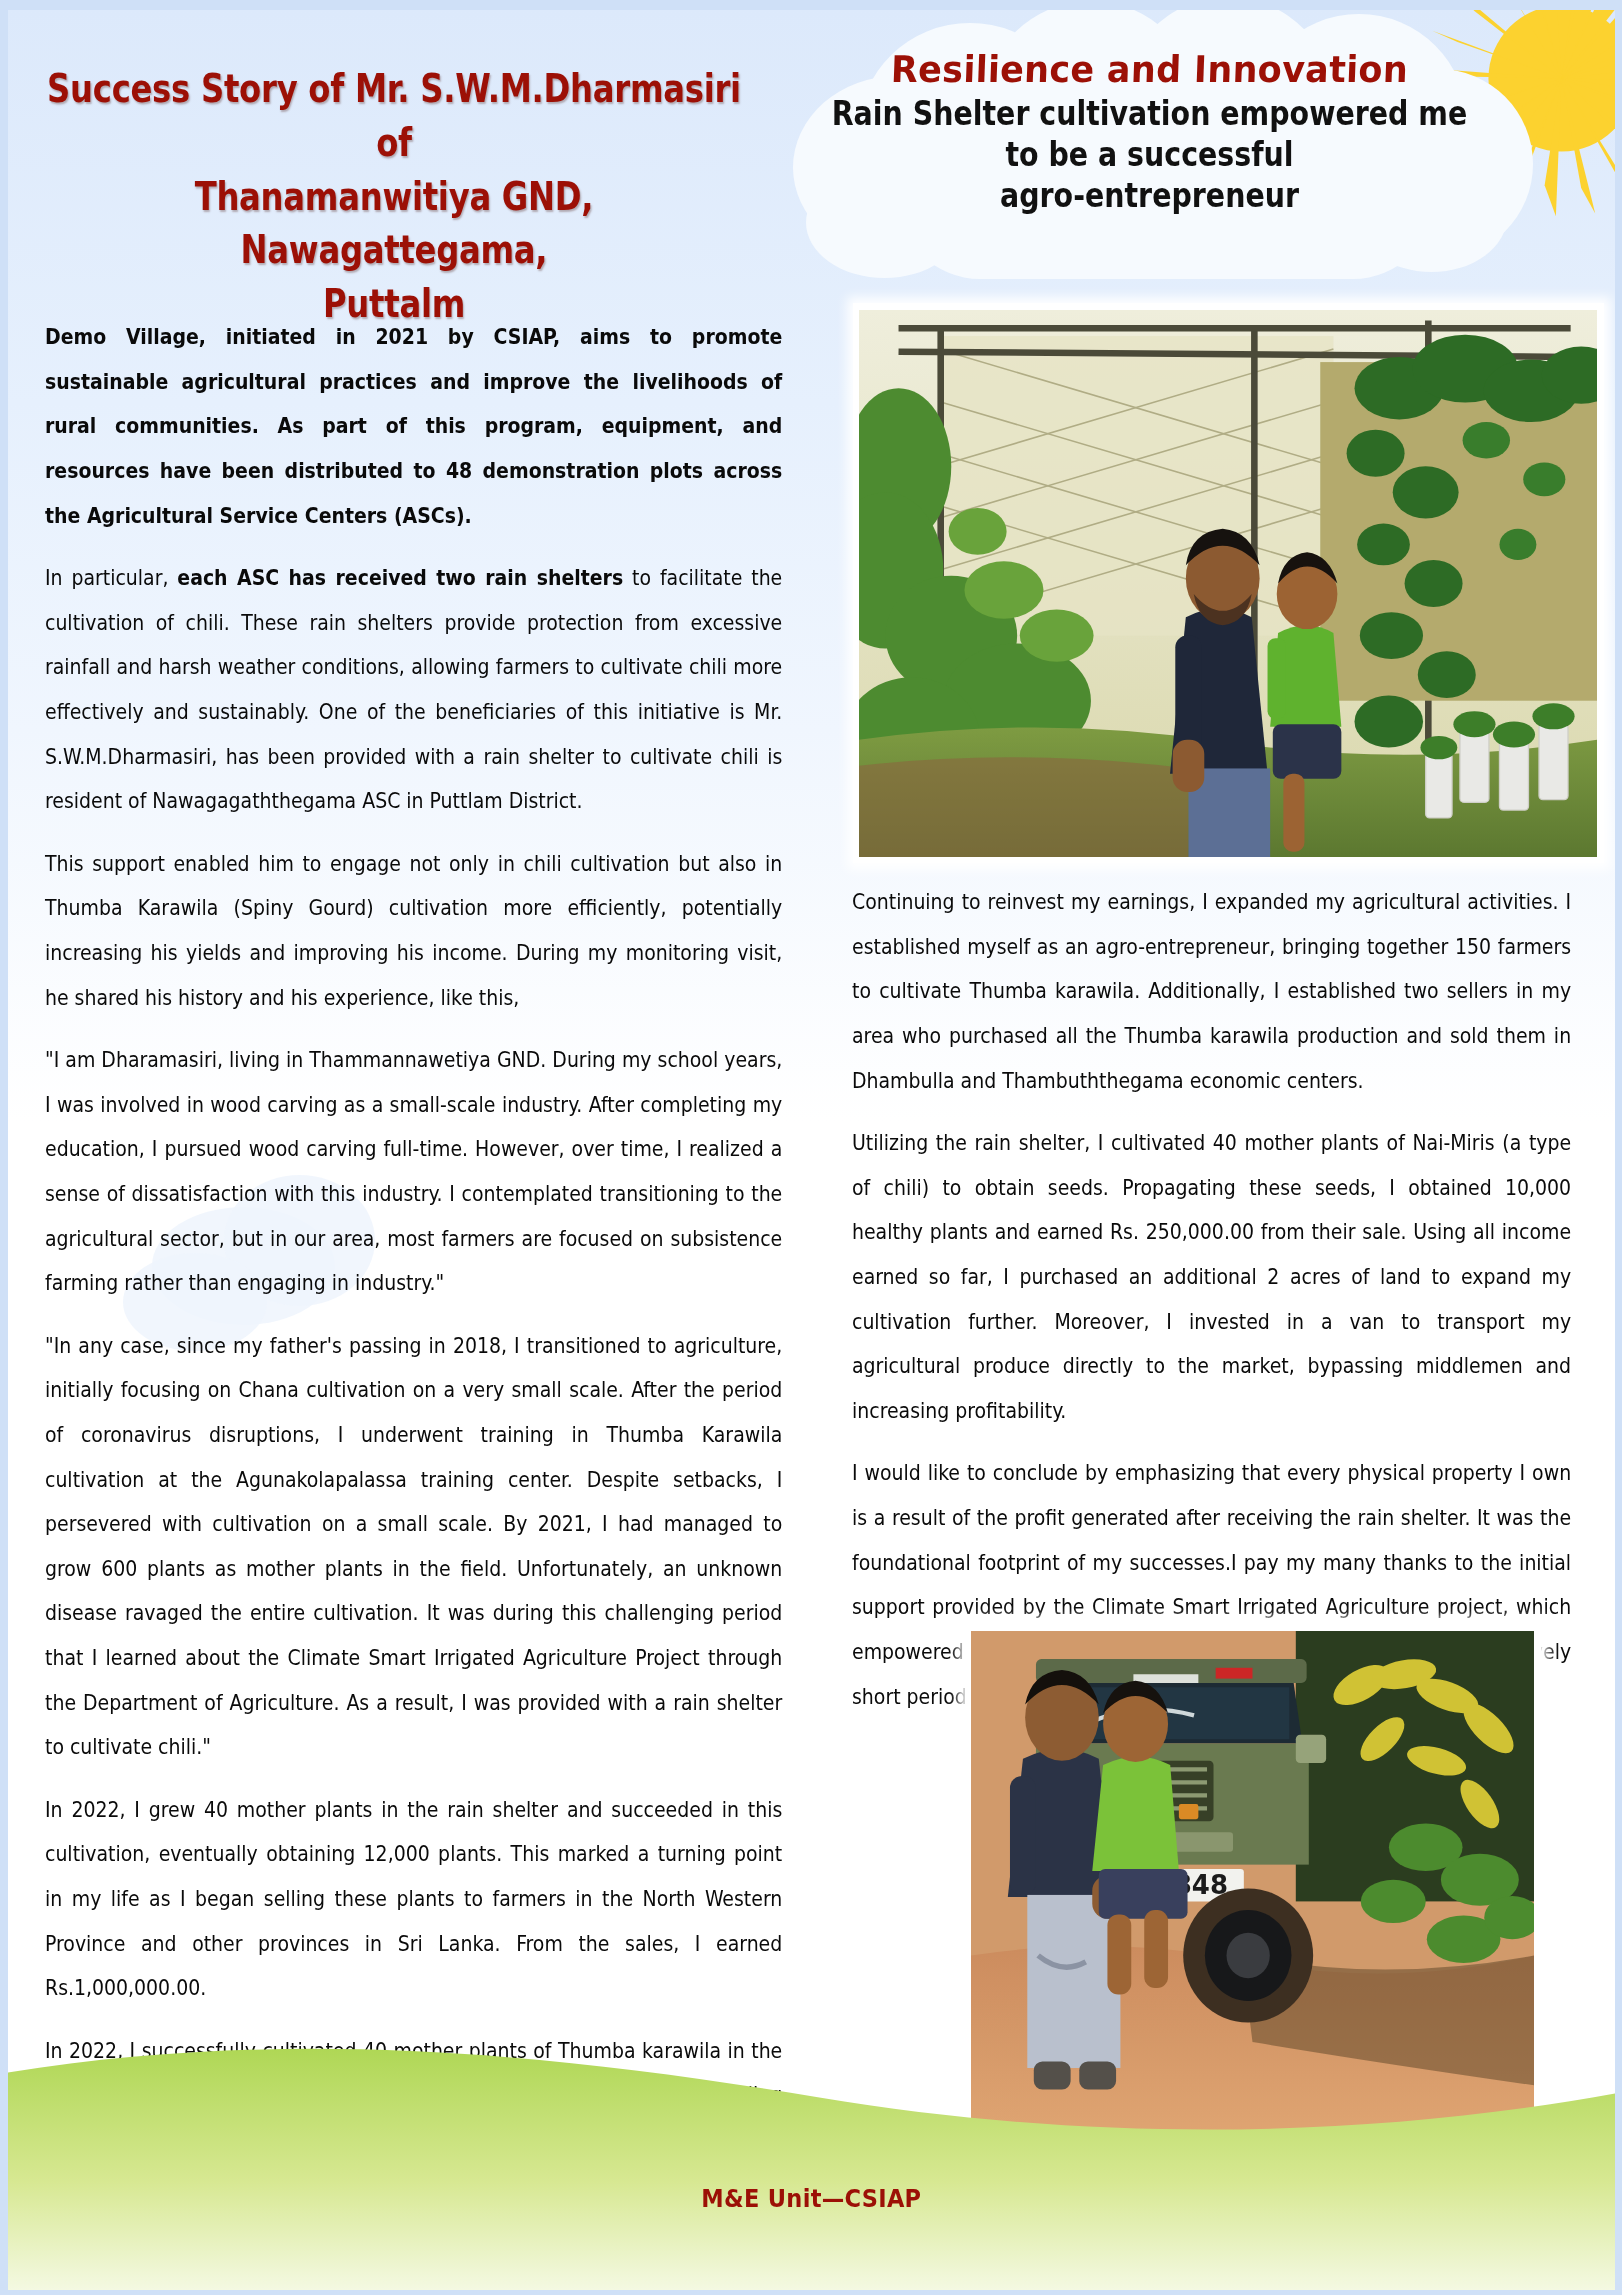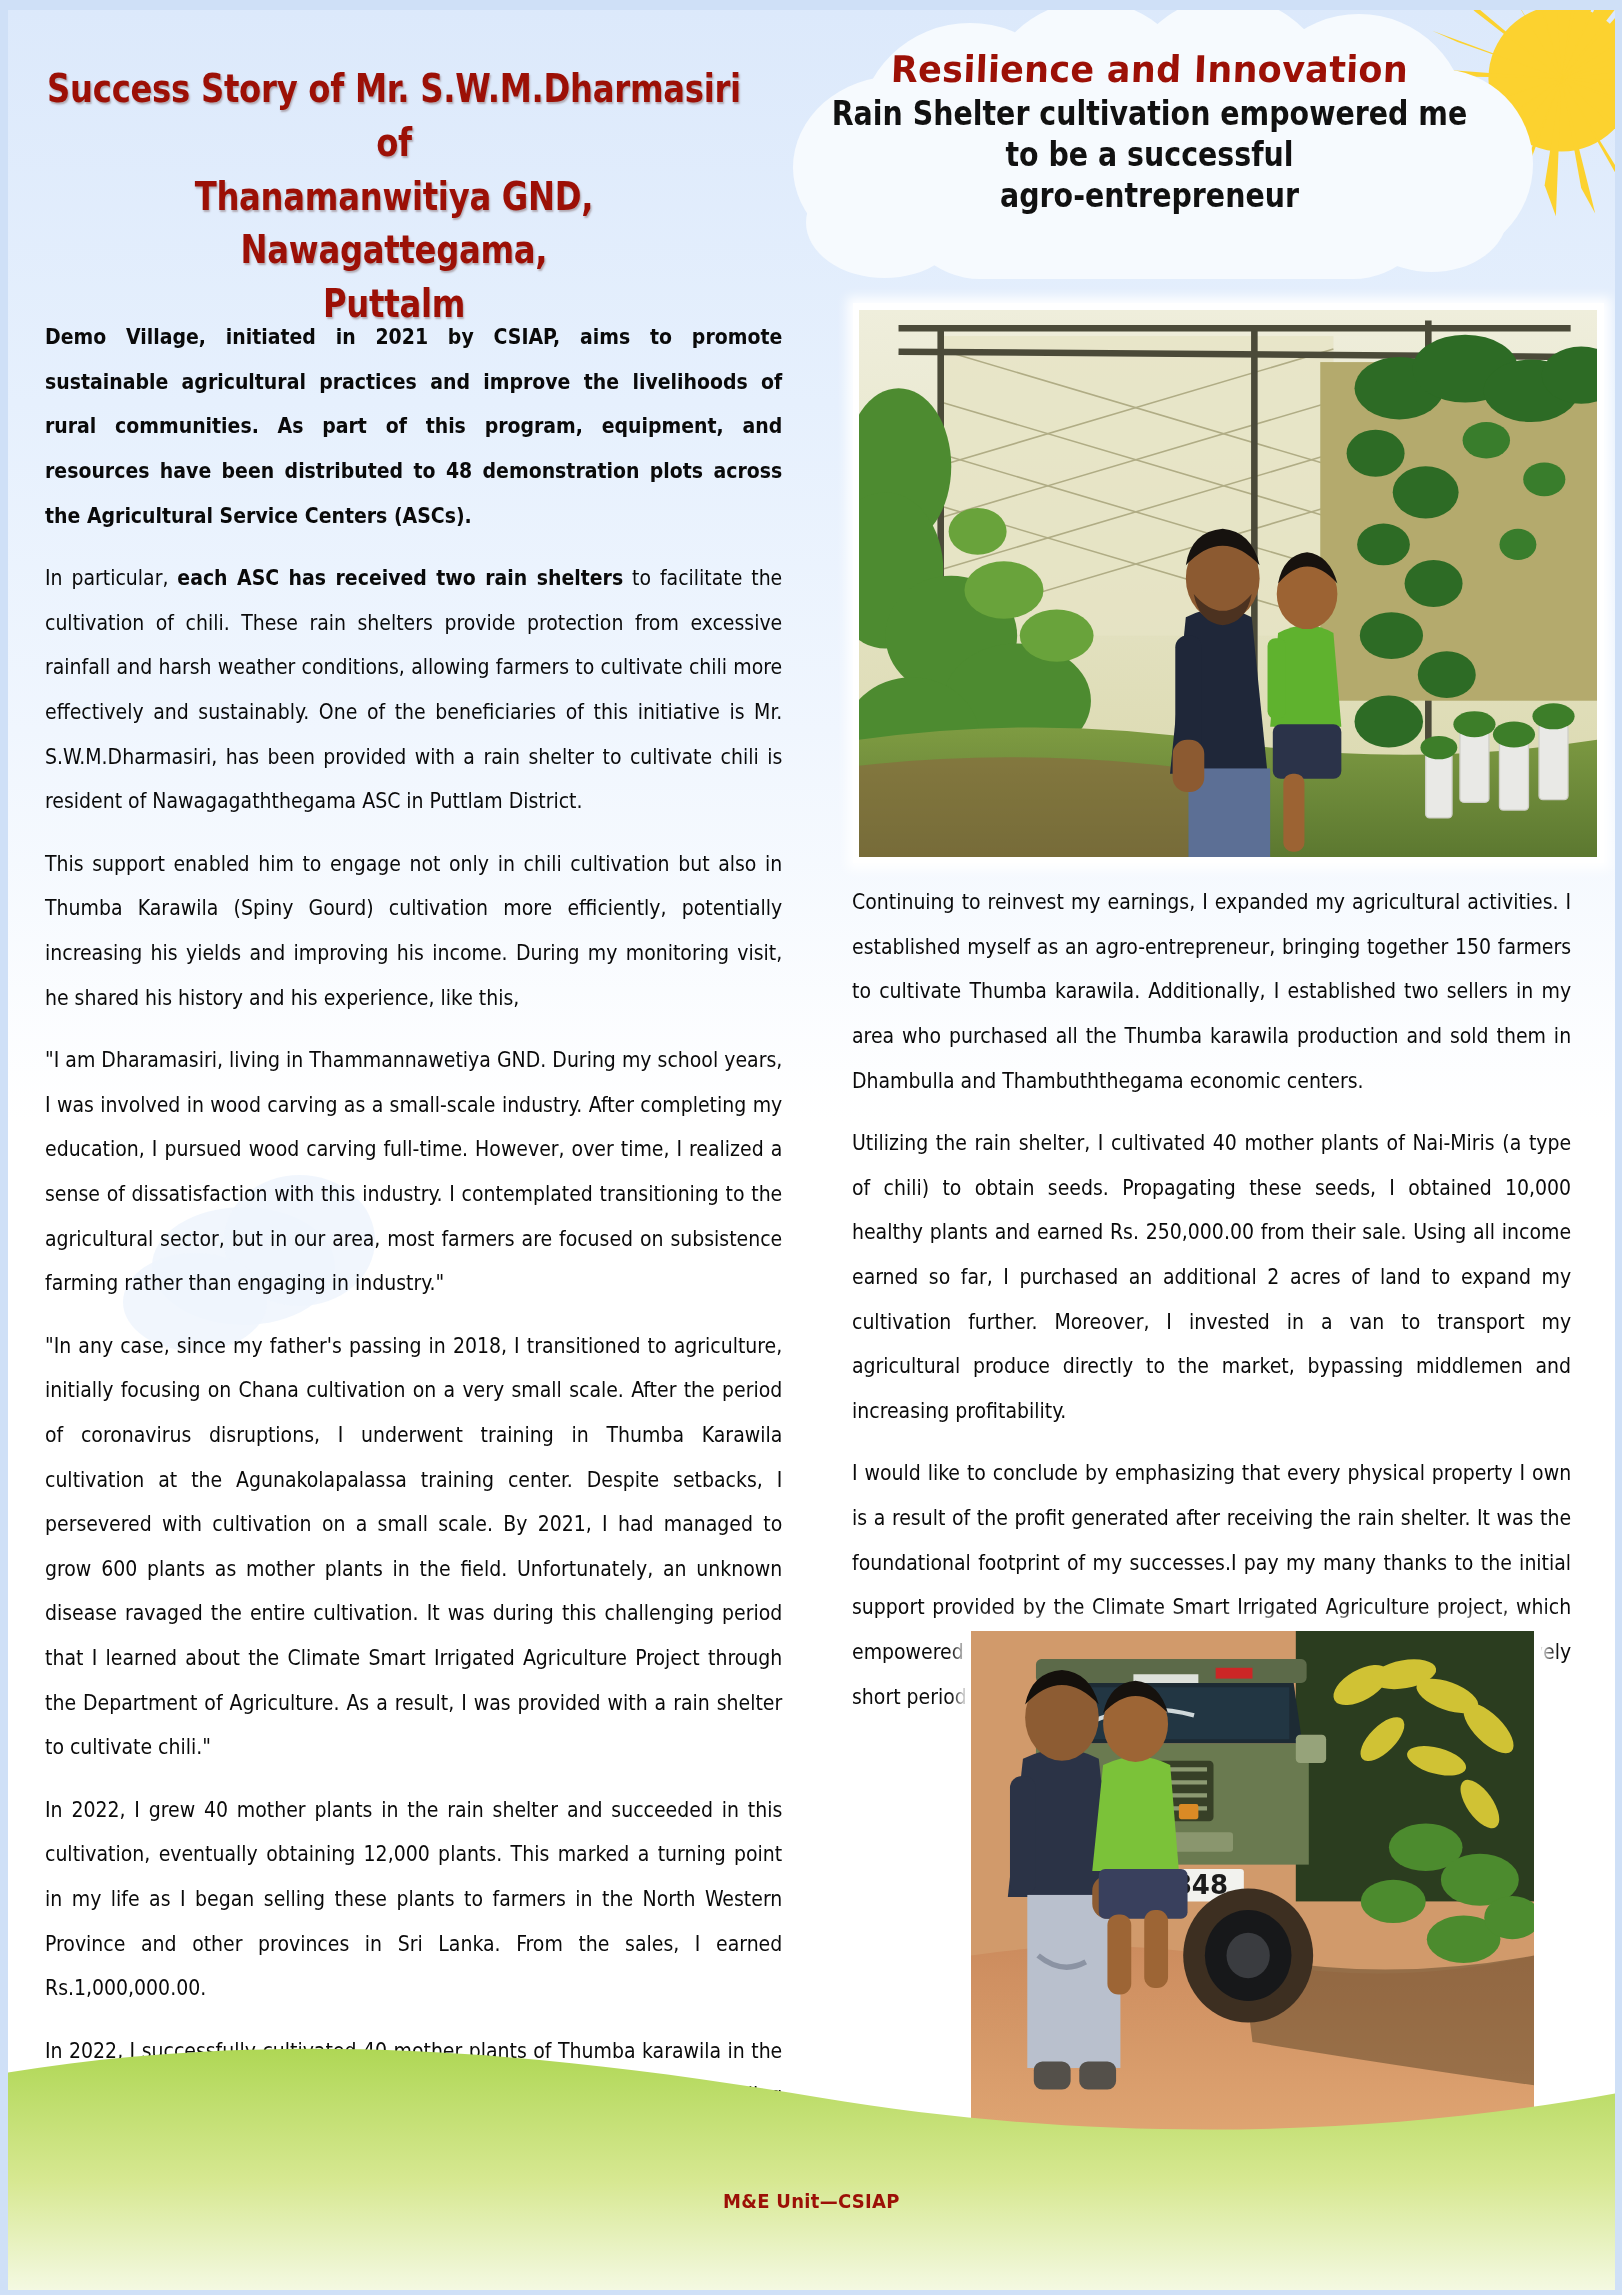--- a/index.html
+++ b/index.html
@@ -90,21 +90,21 @@
   #photo-top{left:845px;top:293px;width:738px;height:547px;}
   #photo-bottom{left:957px;top:1614px;width:563px;height:530px;}
   .pimg{position:relative;width:100%;height:100%;overflow:hidden;filter:saturate(1.05);}
   
   #wave{position:absolute;left:0;bottom:0;width:1607px;height:275px;z-index:6;}
   #footer-text{
     position:absolute;left:0;bottom:77px;width:1607px;
     text-align:center;
     color:#9C1006;
     font-family:"DejaVu Sans Condensed","Liberation Sans Narrow","Liberation Sans",sans-serif;
-    font-weight:bold;font-size:20px;letter-spacing:0.3px;
+    font-weight:bold;font-size:25px;letter-spacing:0.3px;
     z-index:7;
   }
 </style>
 </head>
 <body>
 
 <div id="page">
 
   <div class="bgcloud" style="left:144px;top:1197px;width:183px;height:118px;"></div>
   <div class="bgcloud" style="left:216px;top:1165px;width:151px;height:131px;"></div>

